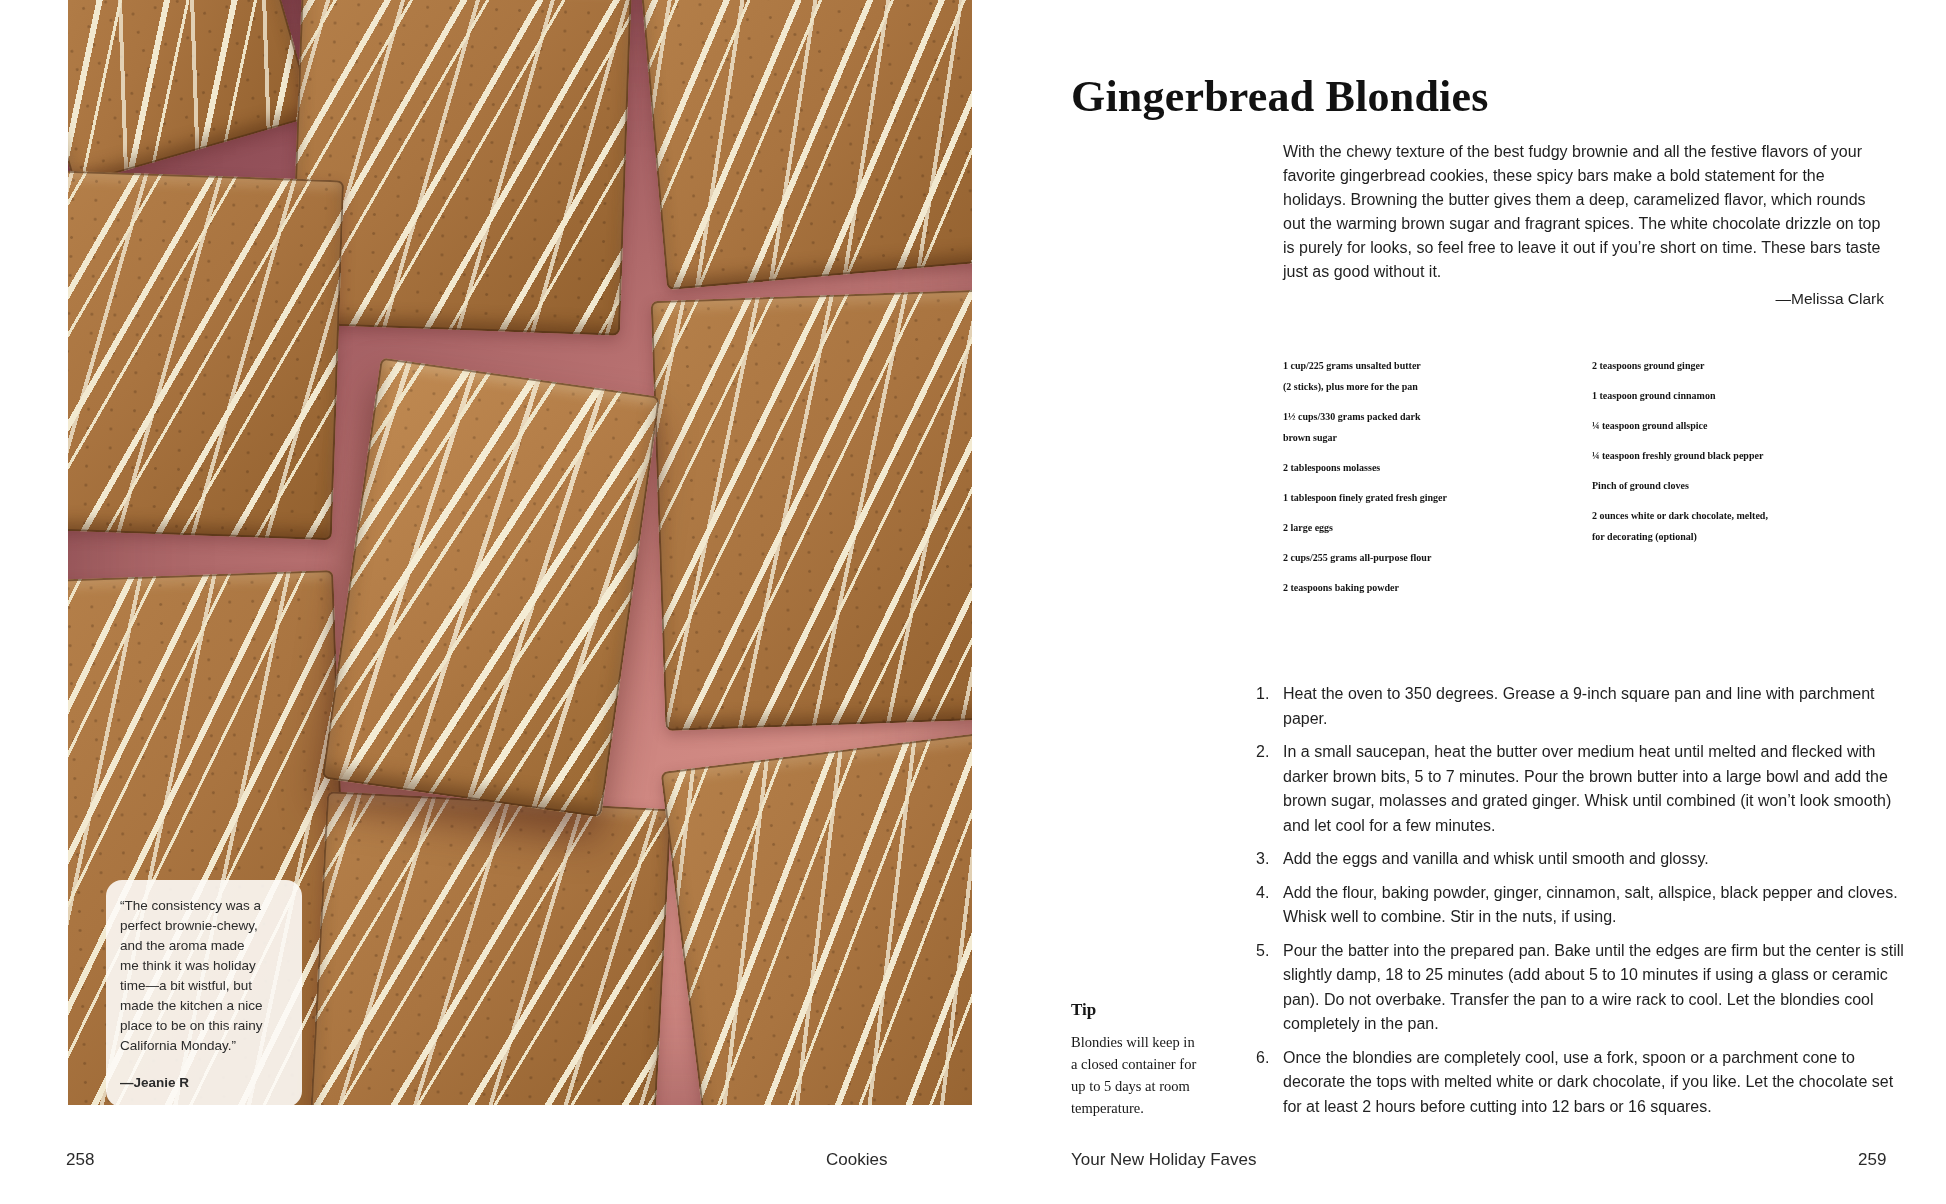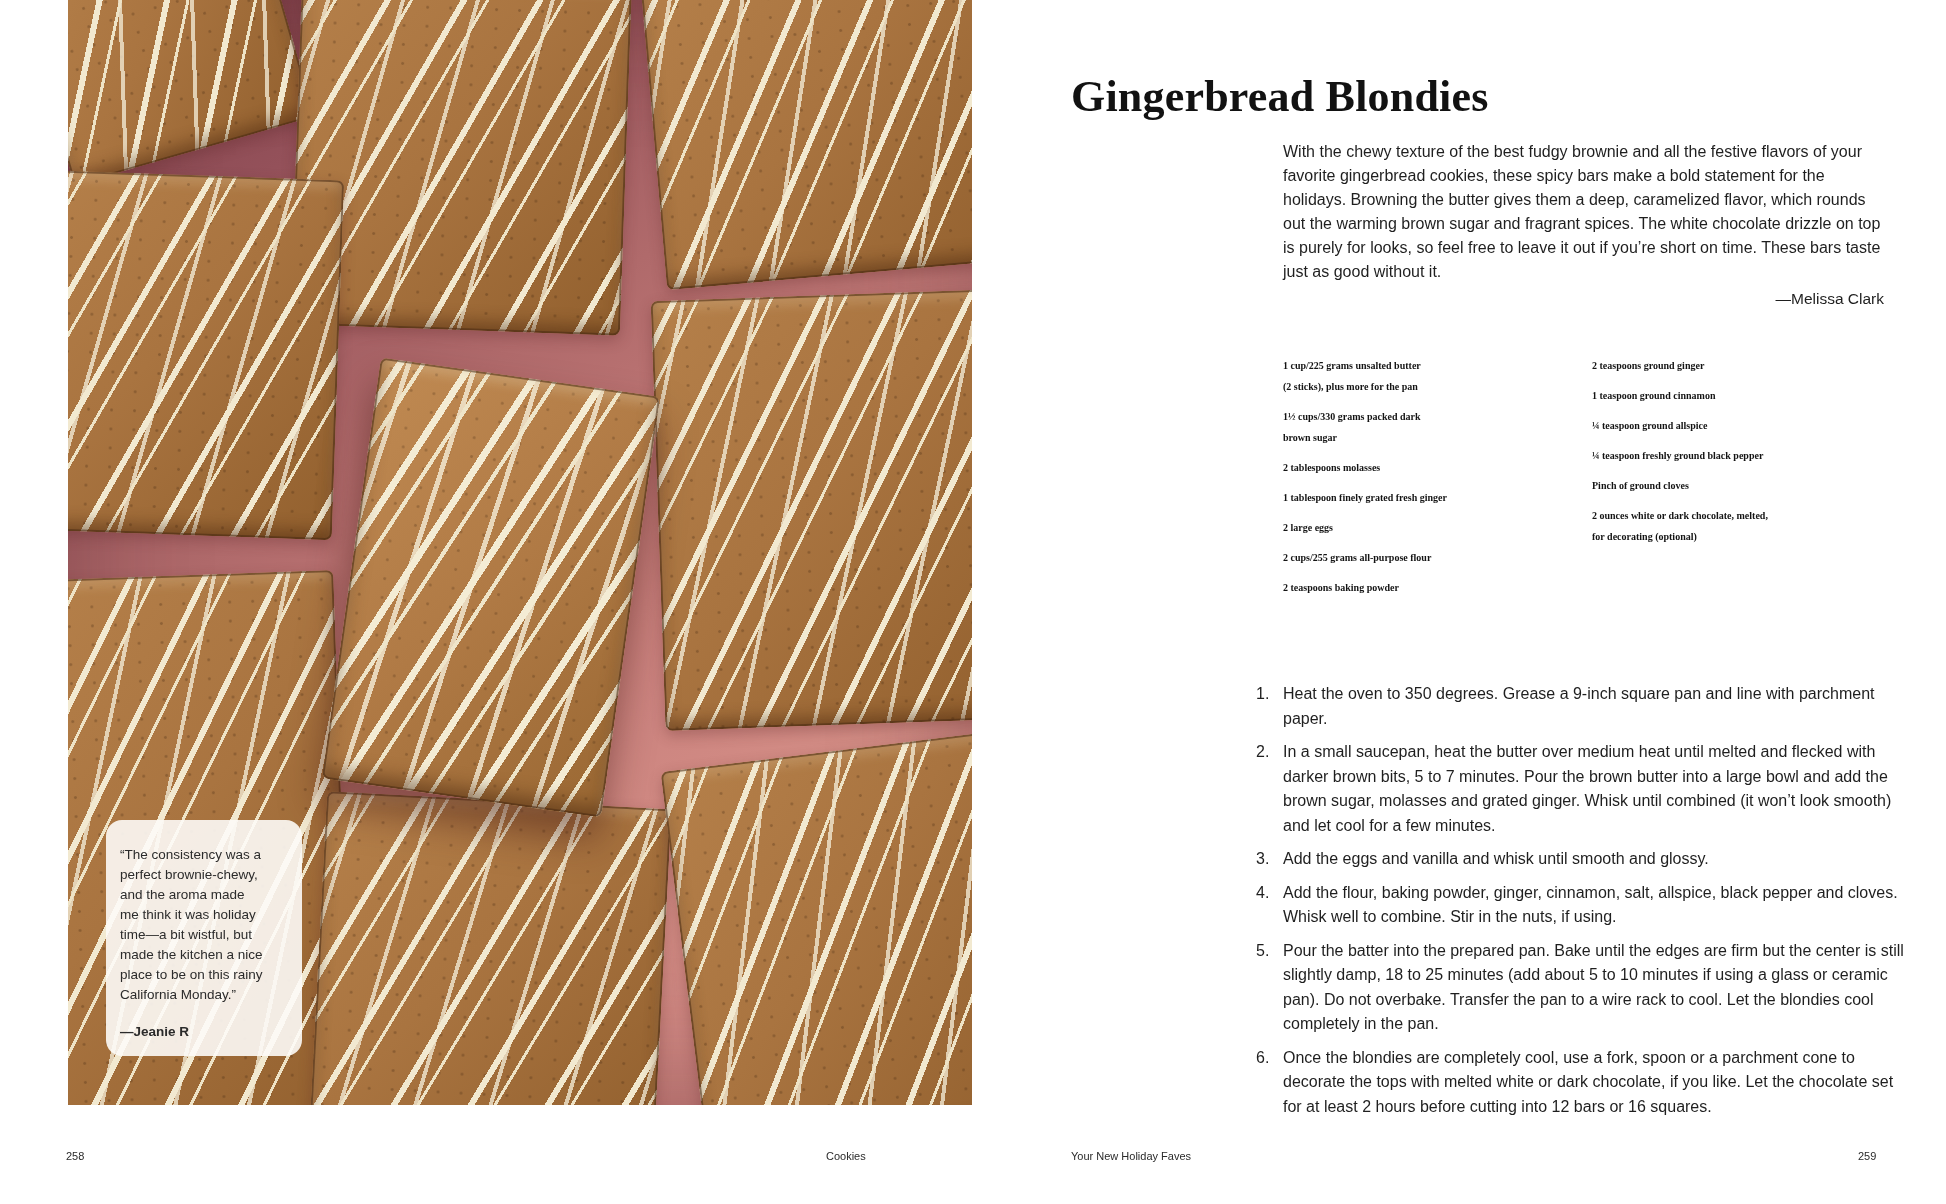--- a/index.html
+++ b/index.html
@@ -24,22 +24,22 @@
          box-shadow:inset 0 0 0 2px rgba(73,42,18,.55),inset 0 -9px 16px rgba(66,33,12,.45),
                     inset 0 8px 12px rgba(255,235,200,.22),0 5px 14px rgba(90,35,35,.30);}
   .piece.hero{box-shadow:inset 0 0 0 2px rgba(73,42,18,.55),inset 0 -10px 18px rgba(66,33,12,.5),
               inset 0 8px 12px rgba(255,240,205,.28),0 24px 38px rgba(70,25,20,.5);z-index:4;
               background:
            repeating-linear-gradient(115deg,rgba(0,0,0,0) 0 16px,#f4ecd4 16px 23px,rgba(0,0,0,0) 23px 37px,#efe5c9 37px 41px,rgba(0,0,0,0) 41px 60px),
            repeating-linear-gradient(100deg,rgba(0,0,0,0) 0 26px,rgba(246,238,216,.8) 26px 31px,rgba(0,0,0,0) 31px 64px),
            radial-gradient(rgba(61,35,14,.25) 1.2px,rgba(0,0,0,0) 1.9px),
            linear-gradient(130deg,#c08a52 0%,#b07a45 50%,#9a6833 100%);
               background-size:auto,auto,23px 19px,auto;}
-  .quote-card{position:absolute;left:38px;top:820px;width:168px;z-index:6;
-              background:rgba(253,251,247,.90);border-radius:16px;padding:25px 14px 14px;
+  .quote-card{position:absolute;left:38px;top:880px;width:168px;z-index:6;
+              background:rgba(253,251,247,.90);border-radius:16px;padding:16px 14px 14px;
               font-family:var(--sans);font-size:13.5px;line-height:20px;color:#2b2b2b;}
   .quote-text{white-space:pre-line;}
   .quote-attr{margin-top:17px;font-weight:bold;}
 
   
   .title{position:absolute;left:1071px;top:44px;font-family:var(--serif);font-weight:700;
          font-size:44px;line-height:1.1;color:#121212;letter-spacing:.2px;}
   .meta{position:absolute;left:1071px;top:141px;font-size:15.5px;line-height:25px;color:#2b2b2b;}
   .meta-row{display:grid;grid-template-columns:53px auto;margin-bottom:14px;}
   .meta-val{white-space:pre-line;}
@@ -55,21 +55,21 @@
 
   .steps{position:absolute;left:1256px;top:682px;width:654px;}
   .step{display:grid;grid-template-columns:27px 1fr;margin-bottom:9px;
         font-size:16px;line-height:24.5px;color:#1f1f1f;}
   .step-num{text-align:left;}
 
   .tip{position:absolute;left:1071px;top:1000px;width:178px;font-family:var(--serif);color:#161616;}
   .tip-head{font-weight:700;font-size:17px;margin-bottom:11px;}
   .tip-body{font-size:14.5px;line-height:22px;white-space:pre-line;}
 
-  .footer{position:absolute;top:1150px;font-size:11px;color:#2a2a2a;}
+  .footer{position:absolute;top:1150px;font-size:17px;color:#2a2a2a;}
   .f-258{left:66px;}
   .f-cookies{left:826px;}
   .f-faves{left:1071px;}
   .f-259{left:1858px;}
 </style>
 </head>
 <body>
 
 <div class="spread">
 
@@ -147,19 +147,26 @@
     <div class="step">
       <span class="step-num">5.</span>
       <span class="step-text">Pour the batter into the prepared pan. Bake until the edges are firm but the center is still slightly damp, 18 to 25 minutes (add about 5 to 10 minutes if using a glass or ceramic pan). Do not overbake. Transfer the pan to a wire rack to cool. Let the blondies cool completely in the pan.</span>
     </div>
     <div class="step">
       <span class="step-num">6.</span>
       <span class="step-text">Once the blondies are completely cool, use a fork, spoon or a parchment cone to decorate the tops with melted white or dark chocolate, if you like. Let the chocolate set for at least 2 hours before cutting into 12 bars or 16 squares.</span>
     </div>
   </div>
 
+  <div class="tip">
+    <div class="tip-head">Tip</div>
+    <div class="tip-body">Blondies will keep in
+a closed container for
+up to 5 days at room
+temperature.</div>
+  </div>
 
   <div class="footer f-258">258</div>
   <div class="footer f-cookies">Cookies</div>
   <div class="footer f-faves">Your New Holiday Faves</div>
   <div class="footer f-259">259</div>
 
 </div>
 
 </body></html>

